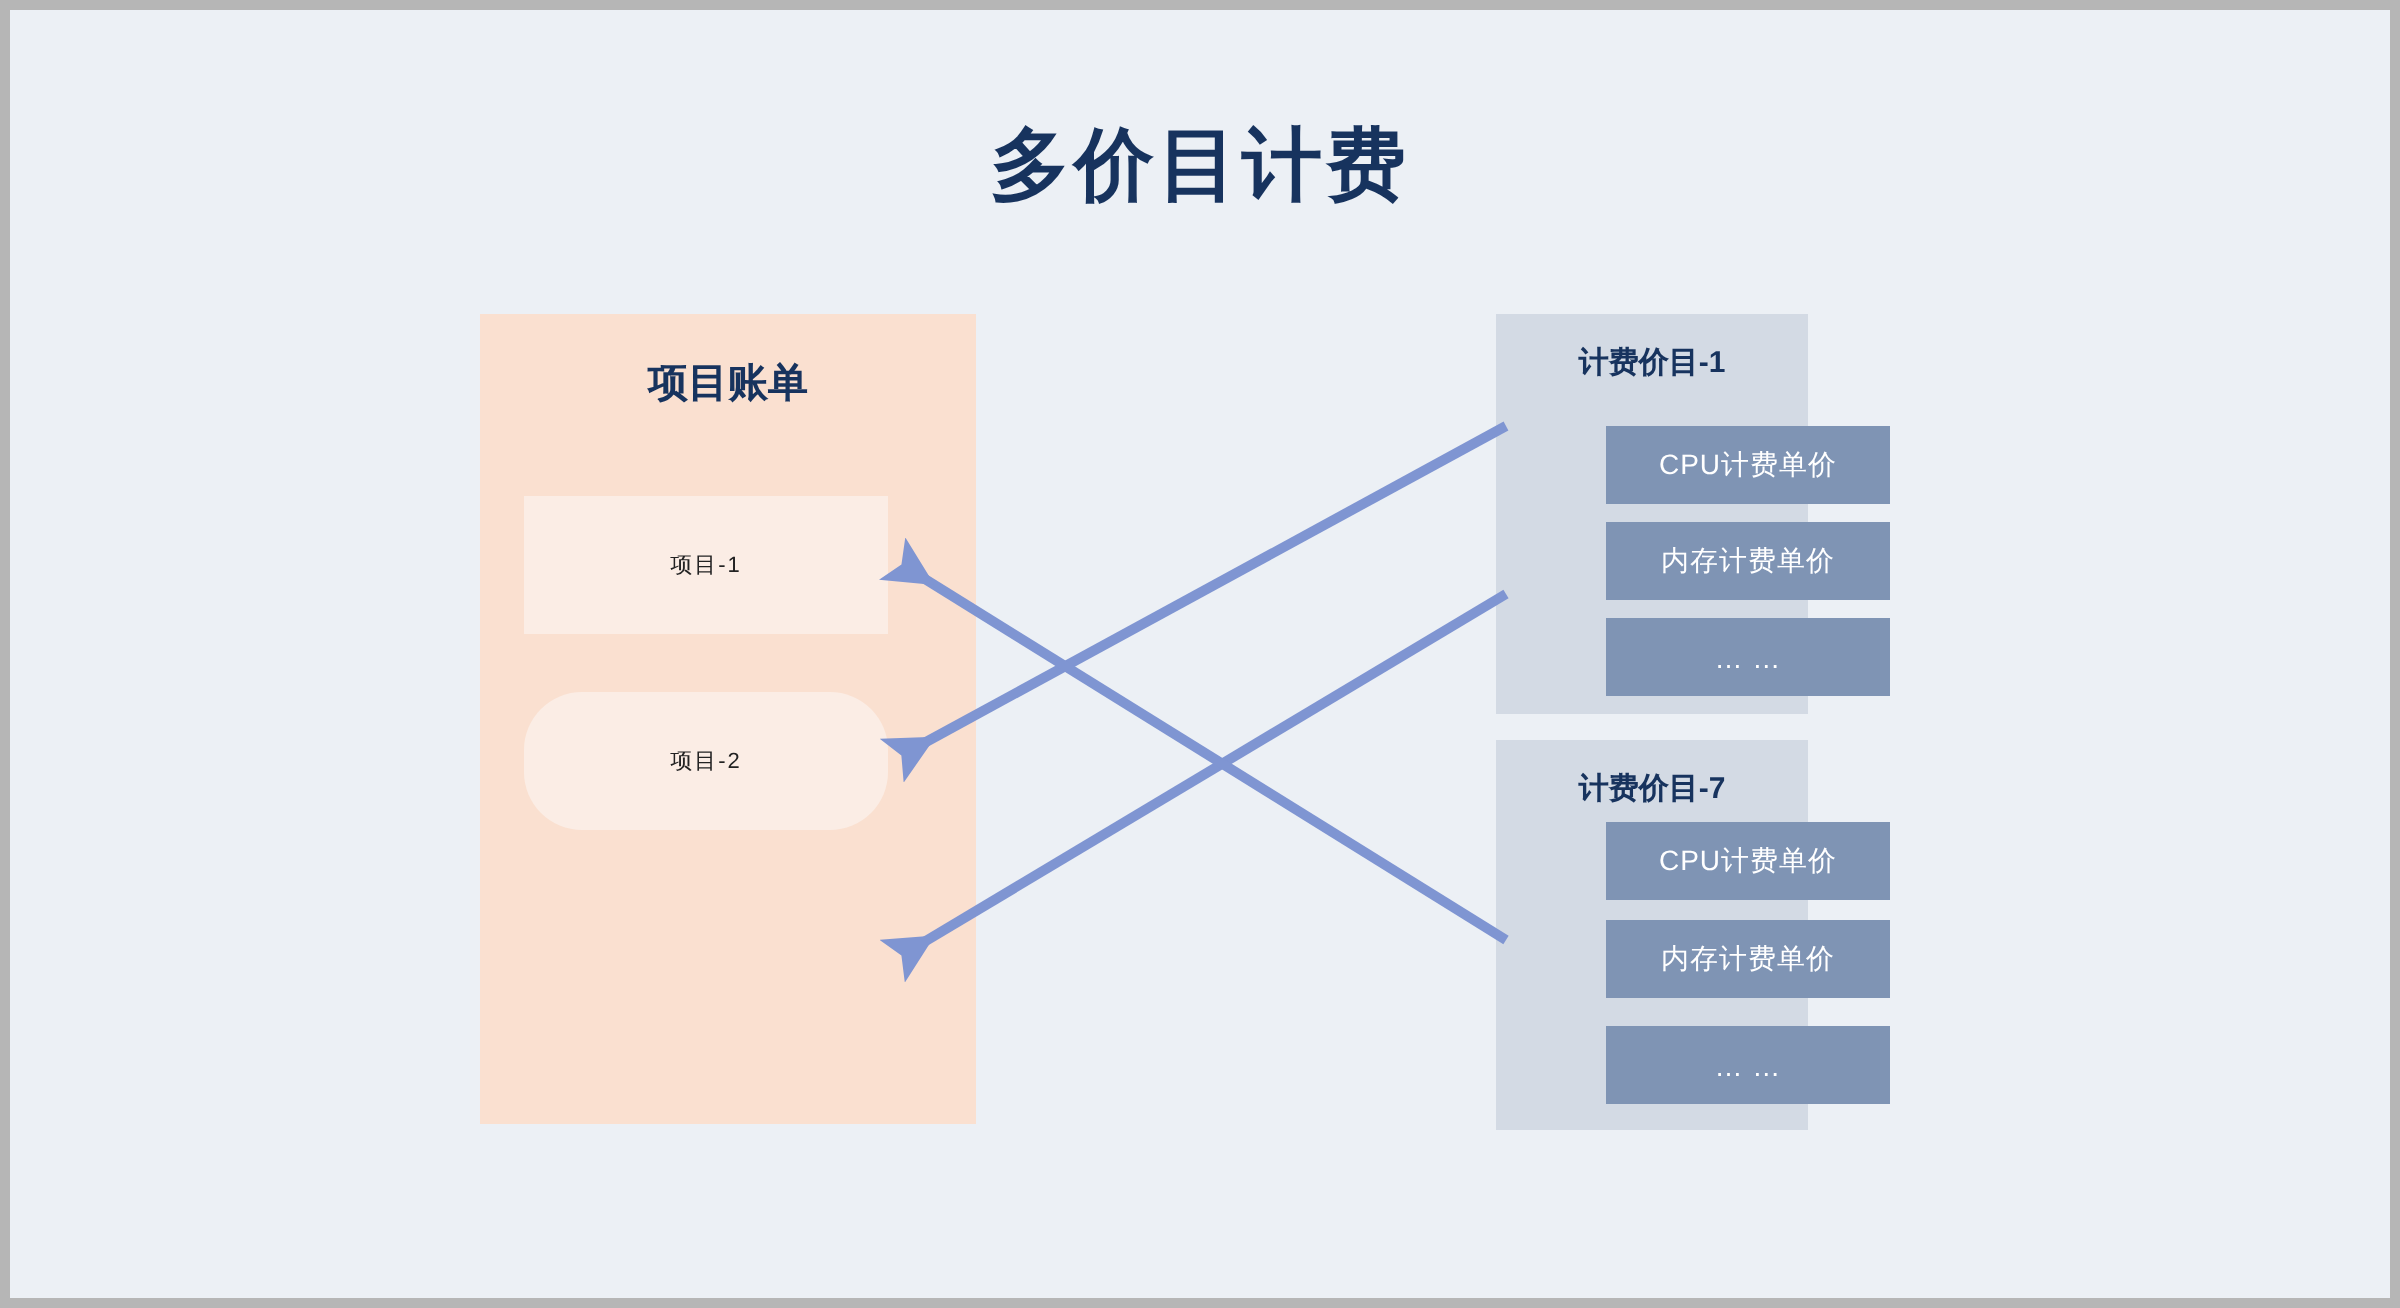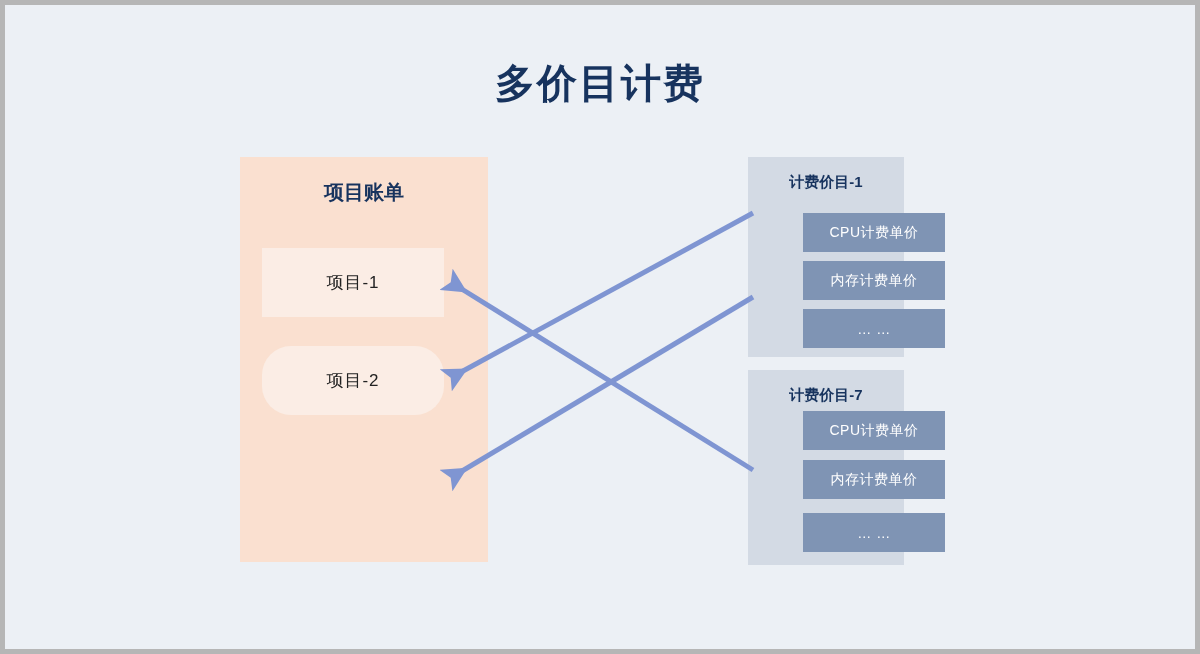--- a/index.html
+++ b/index.html
@@ -63,21 +63,21 @@
   }
   .bill-item {
     position: absolute;
     left: 22px;
     width: 182px;
     height: 69px;
     background: #fbede5;
     display: flex;
     align-items: center;
     justify-content: center;
-    font-size: 17px;
+    font-size: 11px;
     color: #222222;
     letter-spacing: 1px;
   }
   .bill-item.i0 { top: 91px; }
   .bill-item.i1 { top: 189px; border-radius: 29px; }
   .bill-item.i2 { top: 287px; }
 
   
   .price-panel {
     position: absolute;

